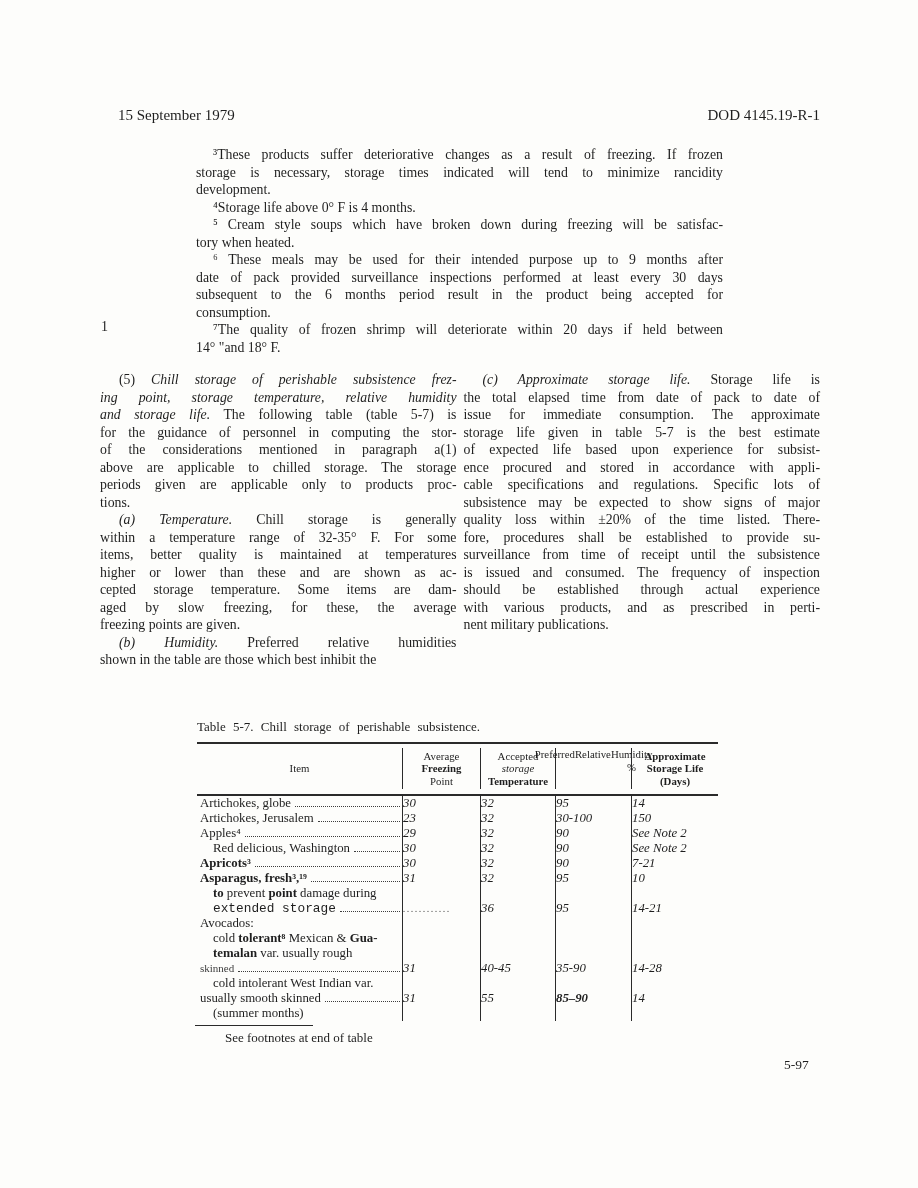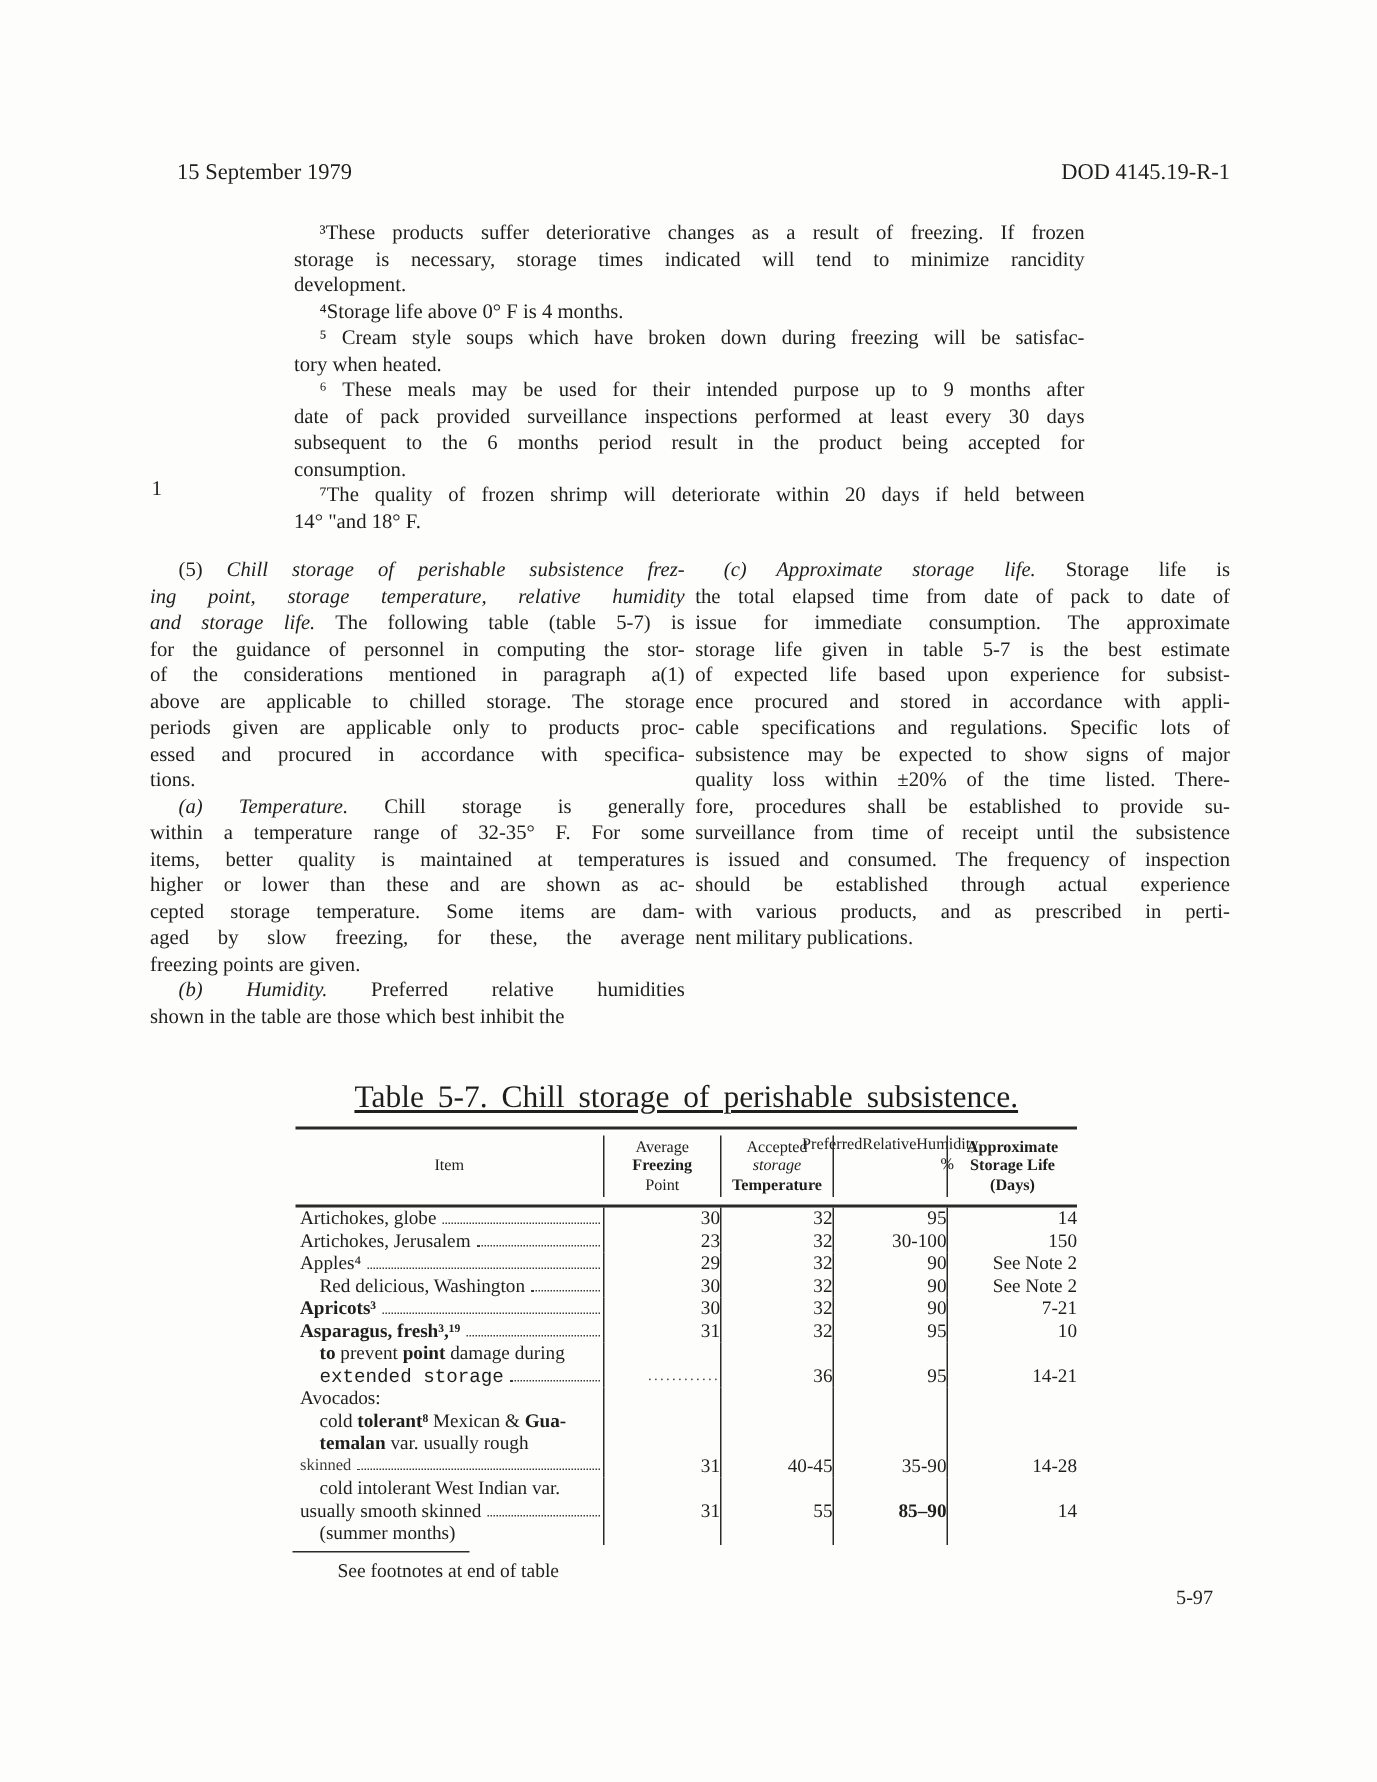--- a/index.html
+++ b/index.html
@@ -20,32 +20,32 @@
   .just { text-align:justify; text-align-last:justify; }
   .change-marker { position:absolute; left:101px; top:319px; font-size:14px; }
   
   .cols { position:absolute; top:371px; left:100px; width:720px;
           display:flex; gap:7px; font-size:13.8px; line-height:17.5px; }
   .col { width:358px; }
   .col .tline { min-height:17.5px; }
   .p-first { text-indent:19px; }
   
   .tblwrap { position:absolute; top:719px; left:197px; width:521px; }
-  .tbl-title { text-align:center; font-size:21px; word-spacing:4px; margin-bottom:7px;text-decoration:underline; }
+  .tbl-title { font-size:13px; word-spacing:4px; margin-bottom:7px; }
   .tbl { border-top:2.5px solid #2a2a2a; }
   .gridrow { display:grid; grid-template-columns:205px 78px 75px 76px 87px; }
   .thead { border-bottom:2px solid #2a2a2a; min-height:52px; align-items:center; padding:4px 0 5px 0; }
   .th { font-size:10.8px; line-height:12.5px; text-align:center; align-self:center; padding:0 2px; }
   .vline { border-left:1.3px solid #2a2a2a; }
   .trow { }
   .item-cell { font-size:12.8px; line-height:15px; padding:0 1px 0 3px; }
   .item-line { display:flex; align-items:baseline; white-space:nowrap;justify-content:space-between; }
   .leader { flex:1; border-bottom:1.6px dotted #3d3d3d; margin:0 1px 3px 4px; min-width:8px; }
   .small-line { font-size:11px; color:#3c3c3c; }
-  .vcell { font-size:12.8px; line-height:15px; text-align:right; }
+  .vcell { font-size:12.8px; line-height:15px; text-align:left;font-style:italic; }
   .dots { font-size:10px; letter-spacing:1.5px; color:#4a4a4a; }
   
   .tbl-fn-rule { width:118px; border-top:1.4px solid #2a2a2a; margin-top:4px; margin-left:-2px; }
   .tbl-fn { font-size:13px; margin-top:4px; margin-left:28px; }
   .page-num { position:absolute; top:1057px; left:784px; font-size:13.5px; }
   i { font-style:italic; }
   b { font-weight:bold; }
 </style>
 </head>
 <body>
@@ -87,21 +87,20 @@
   <div class="cols">
     <div class="col">
         <div class="para">
           <div class="tline p-first just">(5) <i>Chill storage of perishable subsistence frez-</i></div>
           <div class="tline just"><i>ing point, storage temperature, relative humidity</i></div>
           <div class="tline just"><i>and storage life.</i> The following table (table 5-7) is</div>
           <div class="tline just">for the guidance of personnel in computing the stor-</div>
           <div class="tline just">of the considerations mentioned in paragraph a(1)</div>
           <div class="tline just">above are applicable to chilled storage. The storage</div>
           <div class="tline just">periods given are applicable only to products proc-</div>
-          <div class="tline just">essed and procured in accordance with specifica-</div>
           <div class="tline">tions.</div>
         </div>
         <div class="para">
           <div class="tline p-first just"><i>(a) Temperature.</i> Chill storage is generally</div>
           <div class="tline just">within a temperature range of 32-35° F. For some</div>
           <div class="tline just">items, better quality is maintained at temperatures</div>
           <div class="tline just">higher or lower than these and are shown as ac-</div>
           <div class="tline just">cepted storage temperature. Some items are dam-</div>
           <div class="tline just">aged by slow freezing, for these, the average</div>
           <div class="tline">freezing points are given.</div>

